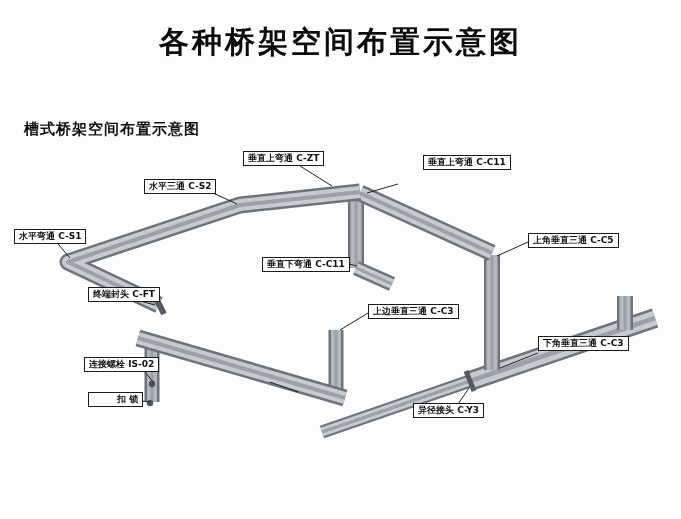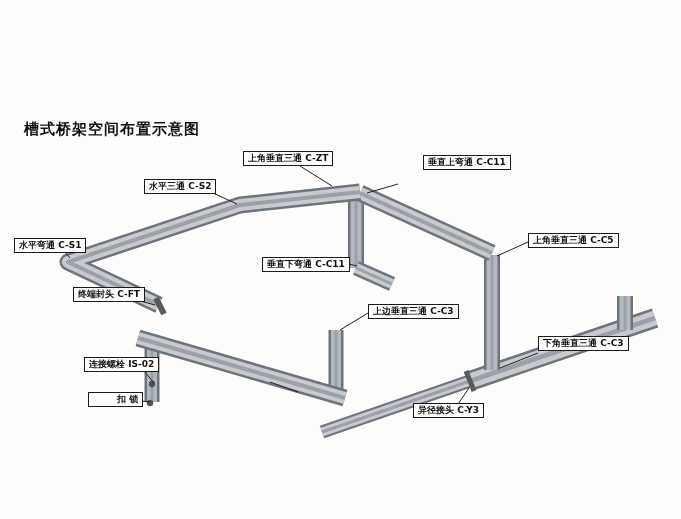--- a/index.html
+++ b/index.html
@@ -20,20 +20,21 @@
     position:absolute;z-index:2;border:1px solid #1b1b1b;background:#ffffff;
     padding:1px 4px;font-size:9px;line-height:1.25;font-weight:bold;color:#111;
     white-space:nowrap;
   }
 </style>
 </head>
 <body>
 
 <div class="page">
 
+  <h1 class="main-title">各种桥架空间布置示意图</h1>
   <div class="subtitle">槽式桥架空间布置示意图</div>
 
   <svg class="diagram-svg" width="681" height="519" viewBox="0 0 681 519">
 
     <g fill="none" stroke-linejoin="round" stroke-linecap="butt">
       <path d="M 322 432 L 470 381" stroke="#6e747b" stroke-width="13"></path>
       <path d="M 322 432 L 470 381" stroke="#c7cbd0" stroke-width="9"></path>
       <path d="M 322 432 L 470 381" stroke="#9ba1a8" stroke-width="3"></path>
       <path d="M 470 381 L 655 318" stroke="#6e747b" stroke-width="20"></path>
       <path d="M 470 381 L 655 318" stroke="#c7cbd0" stroke-width="15"></path>
@@ -90,26 +91,26 @@
       <path d="M 140 301 L 155 305"></path>
       <path d="M 368 313 L 340 330"></path>
       <path d="M 140 366 L 154 383"></path>
       <path d="M 270 382 L 298 392"></path>
       <path d="M 538 353 L 500 368"></path>
       <path d="M 134 400 L 150 402"></path>
       <path d="M 458 404 L 469 388"></path>
     </g>
   </svg>
 
-  <div class="lbl" style="left:243px;top:151px;">上角垂直三通 C-ZT</div>
+  <div class="lbl" style="left:243px;top:151px;">垂直上弯通 C-ZT</div>
   <div class="lbl" style="left:144px;top:179px;text-align:right;">水平三通 C-S2</div>
   <div class="lbl" style="left:383px;top:155px;margin-left:40px;">垂直上弯通 C-C11</div>
-  <div class="lbl" style="left:14px;top:229px;margin-top:9px;">水平弯通 C-S1</div>
+  <div class="lbl" style="left:14px;top:229px;">水平弯通 C-S1</div>
   <div class="lbl" style="left:262px;top:257px;">垂直下弯通 C-C11</div>
   <div class="lbl" style="left:528px;top:233px;">上角垂直三通 C-C5</div>
-  <div class="lbl" style="left:73px;top:287px;">终端封头 C-FT</div>
+  <div class="lbl" style="left:88px;top:287px;">终端封头 C-FT</div>
   <div class="lbl" style="left:368px;top:304px;">上边垂直三通 C-C3</div>
   <div class="lbl" style="left:84px;top:357px;">连接螺栓 IS-02</div>
   <div class="lbl" style="left:538px;top:336px;">下角垂直三通 C-C3</div>
   <div class="lbl" style="left:88px;top:392px;padding-left:28px;">扣 锁</div>
   <div class="lbl" style="left:413px;top:403px;">异径接头 C-Y3</div>
 
 </div>
 
 </body></html>

